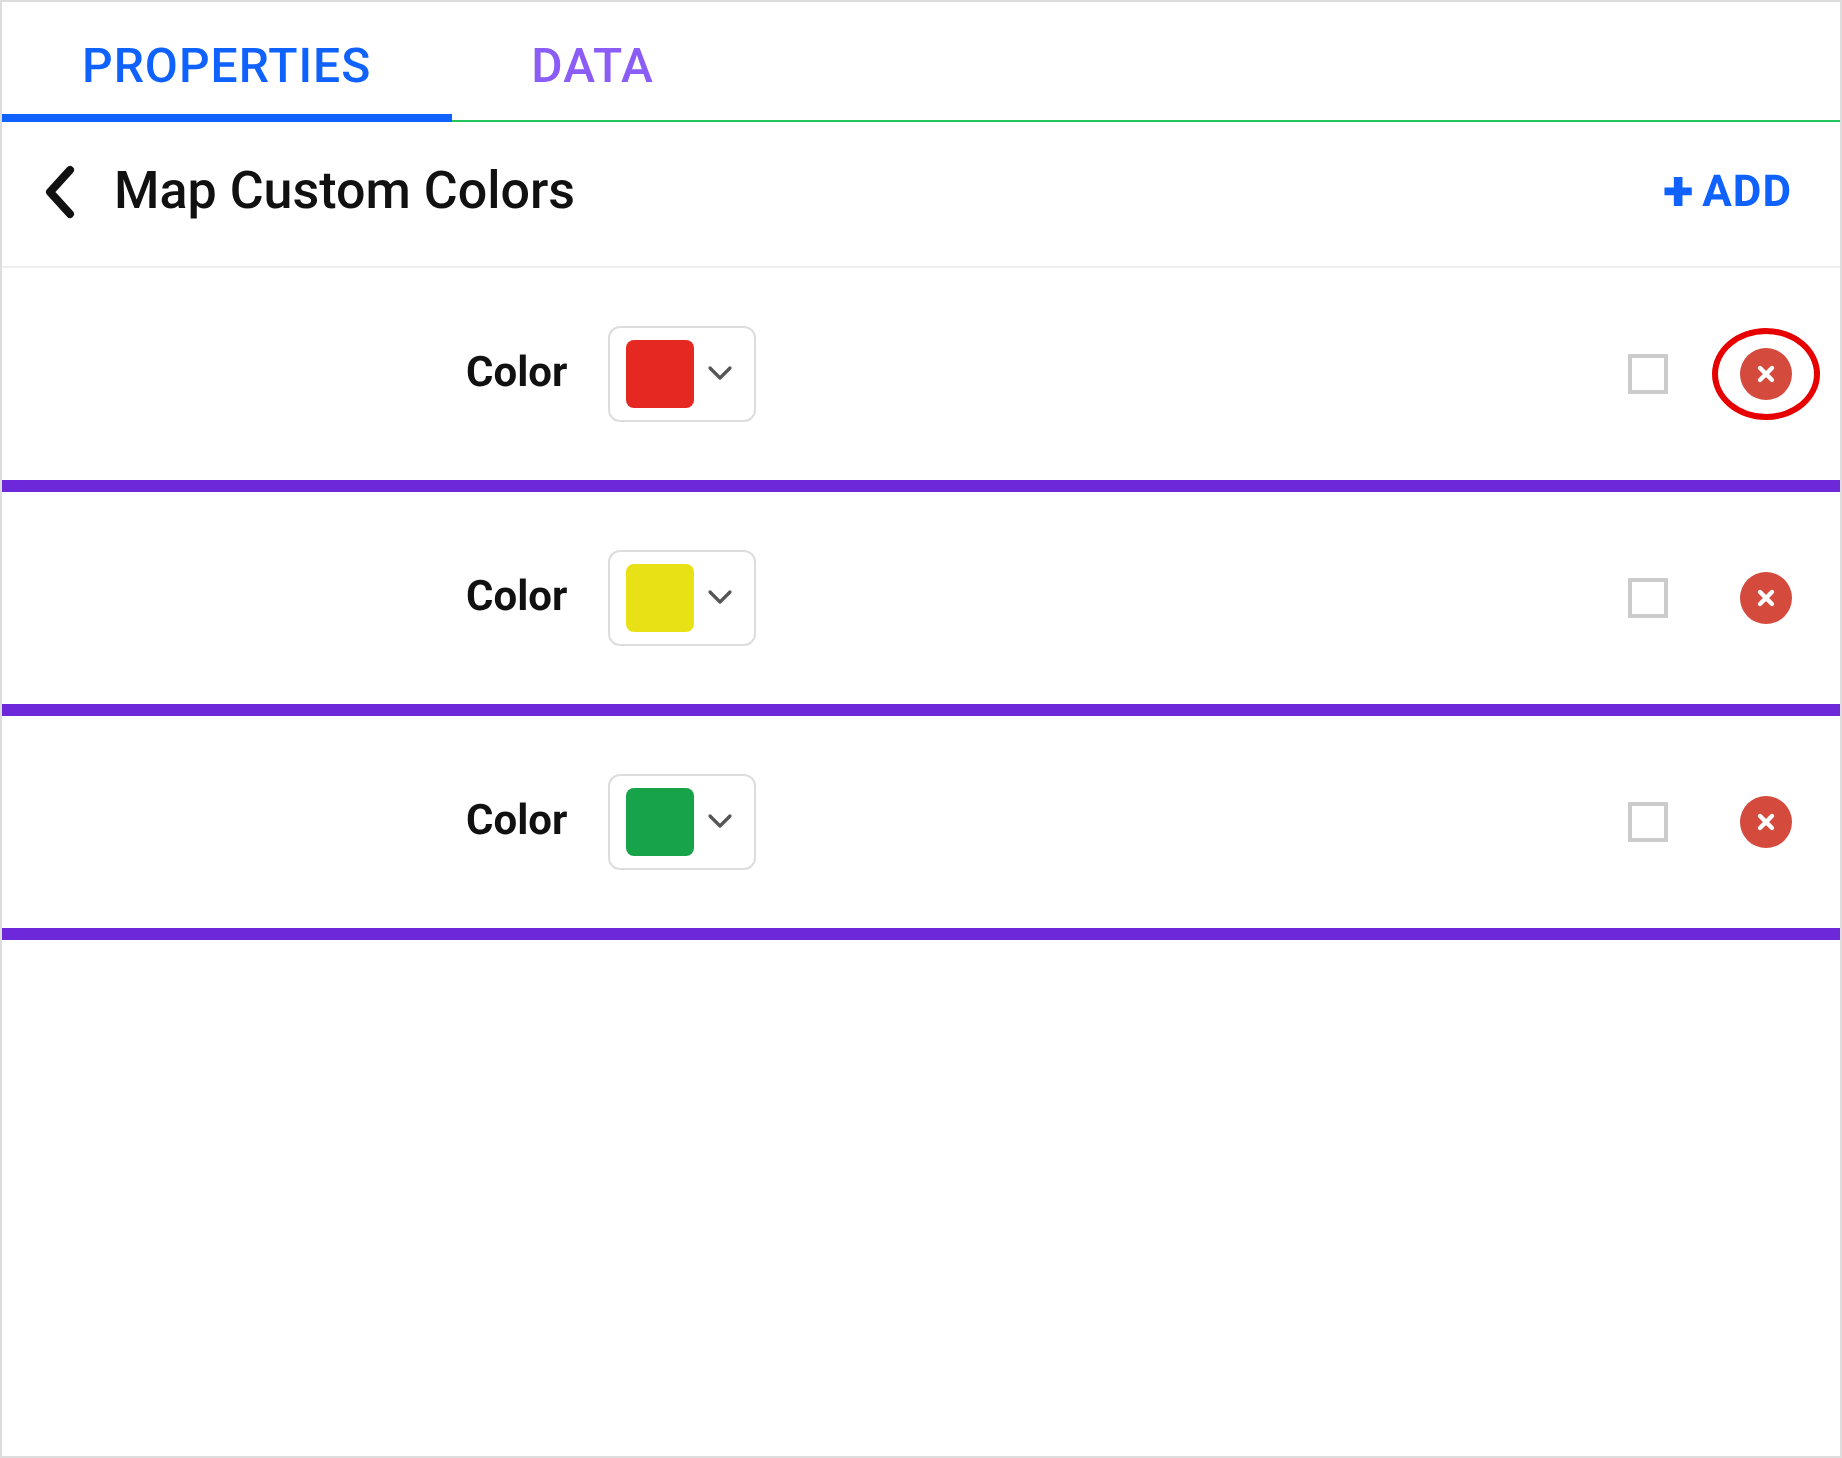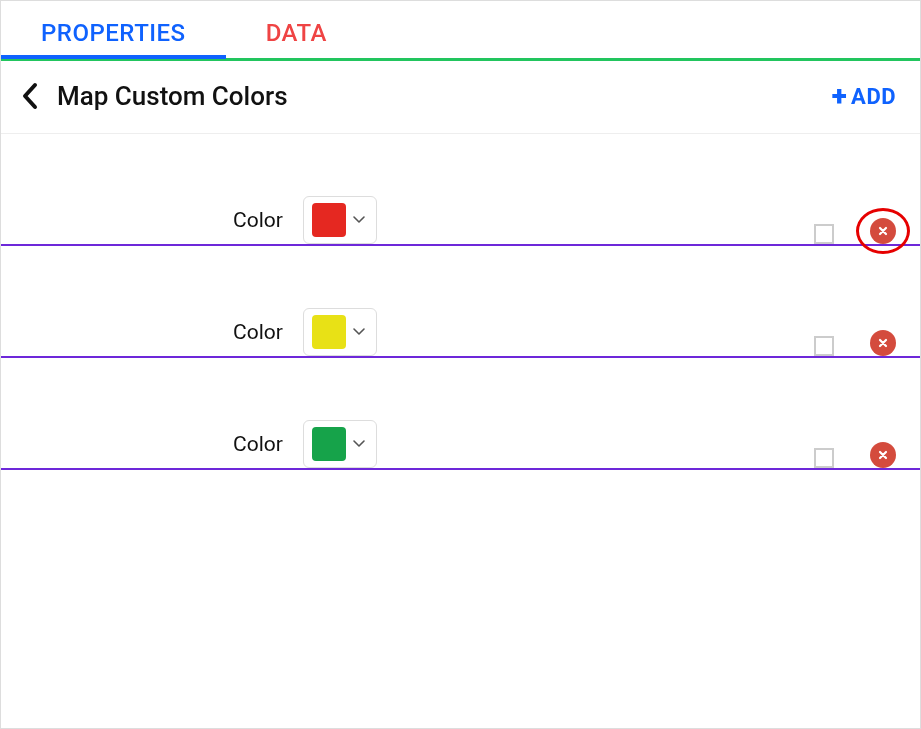--- a/index.html
+++ b/index.html
@@ -10,31 +10,31 @@
     body {
       font-family: -apple-system, BlinkMacSystemFont, "Segoe UI", Roboto, Arial, sans-serif;
       background: #fff;
       width: 921px;
       height: 729px;
       overflow: hidden;
       border: 1px solid #ddd;
     }
     .tabs {
       display: flex;
-      border-bottom: 3px solid #22c55e;
+      border-bottom: 1px solid #22c55e;
       height: 60px;
     }
     .tab {
       padding: 18px 40px 0 40px;
       font-size: 24px;
       font-weight: 500;
       letter-spacing: 0.5px;
       cursor: pointer;
       position: relative;
-      color: #ef4444;
+      color: #8b5cf6;
     }
     .tab.active {
       color: #0f62fe;
     }
     .tab.active::after {
       content: '';
       position: absolute;
       bottom: -1px;
       left: 0;
       right: 0;
@@ -77,24 +77,25 @@
       font-size: 28px;
       font-weight: 900;
       line-height: 1;
     }
     .color-rows {
       display: flex;
       flex-direction: column;
     }
     .color-row {
       display: flex;
-      align-items: flex-end;
+      align-items: center;
       height: 112px;
-      border-bottom: 2px solid #6d28d9;
+      border-bottom: 6px solid #6d28d9;
       padding: 0 24px 0 0;
+      font-weight: bold;
     }
     .row-left {
       display: flex;
       align-items: center;
       gap: 20px;
       margin-left: 232px;
     }
     .row-label {
       font-size: 21px;
       color: #111;

